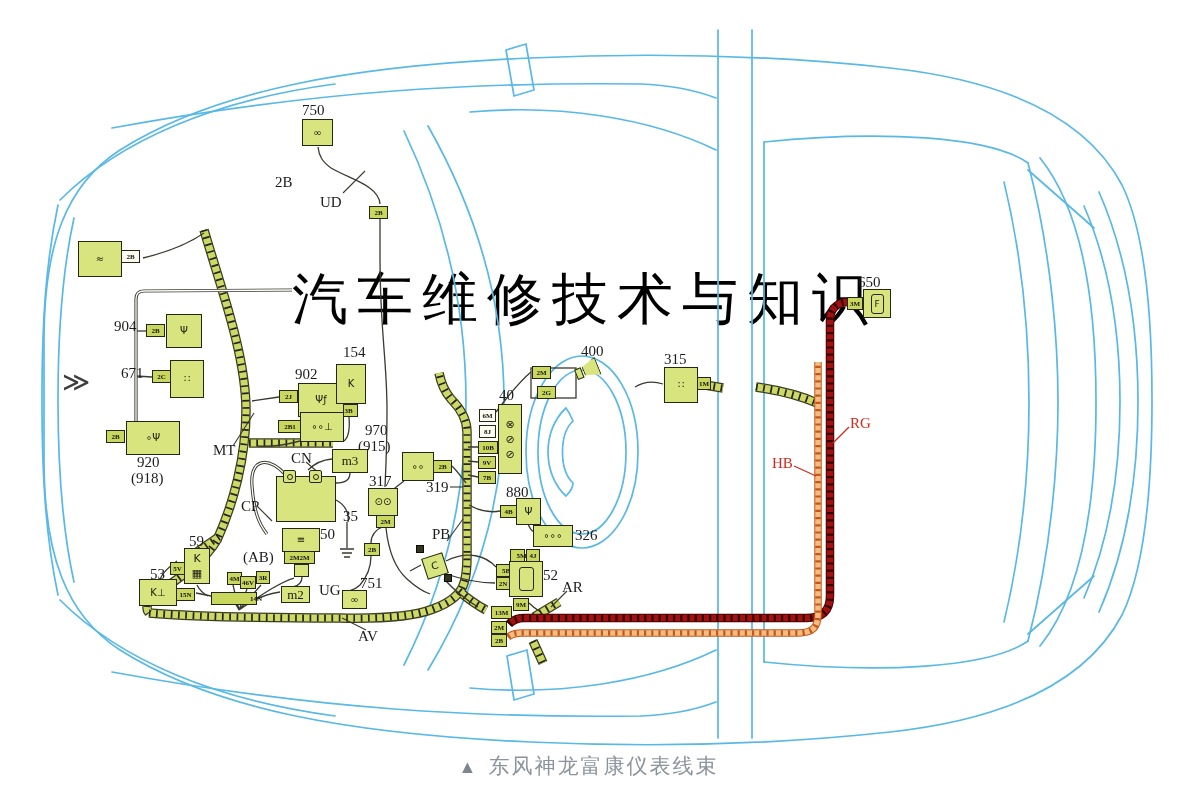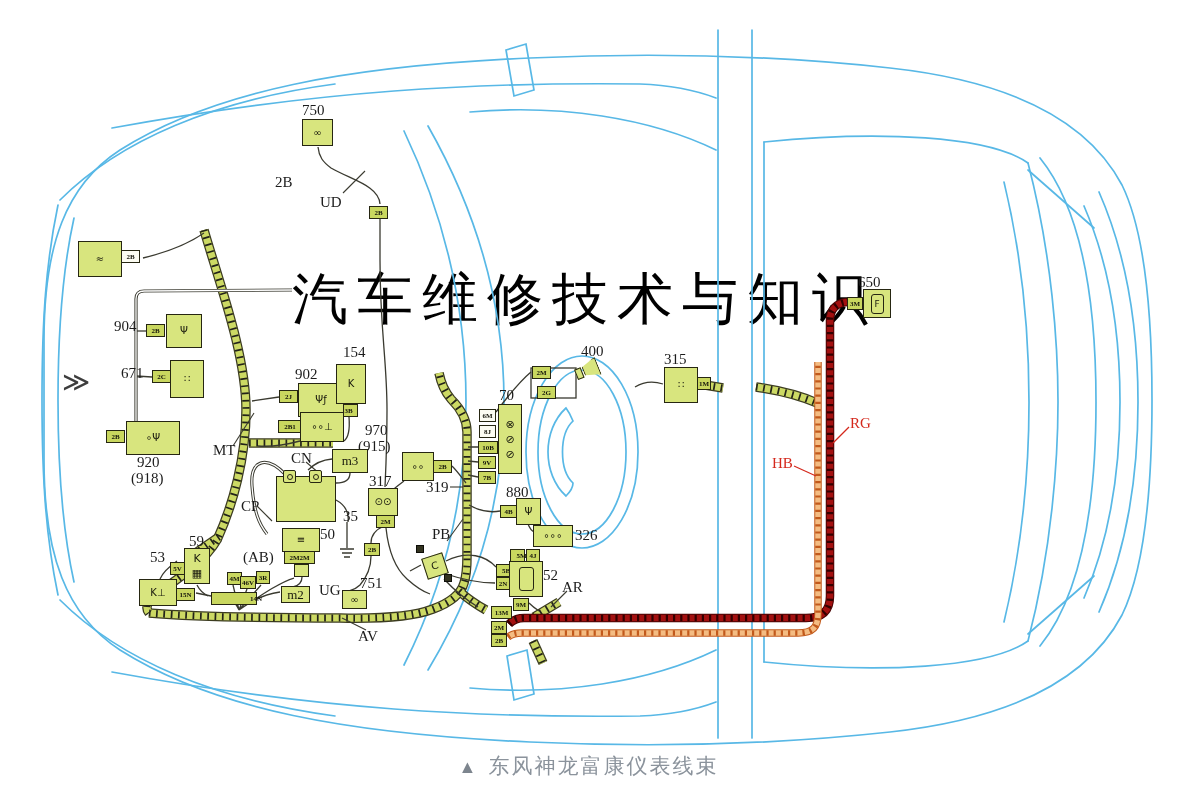--- a/index.html
+++ b/index.html
@@ -211,27 +211,27 @@
     <div class="lbl" style="left: 365px; top: 423px;">970</div>
     <div class="lbl" style="left: 358px; top: 439px;">(915)</div>
     <div class="lbl" style="left: 291px; top: 451px;">CN</div>
     <div class="lbl" style="left: 241px; top: 499px;">CP</div>
     <div class="lbl" style="left: 343px; top: 509px;">35</div>
     <div class="lbl" style="left: 320px; top: 527px;">50</div>
     <div class="lbl" style="left: 369px; top: 474px;">317</div>
     <div class="lbl" style="left: 426px; top: 480px; font-family: Liberation Serif, serif;">319</div>
     <div class="lbl" style="left: 432px; top: 527px;">PB</div>
     <div class="lbl" style="left: 581px; top: 344px;">400</div>
-    <div class="lbl" style="left: 499px; top: 388px;">70</div>
+    <div class="lbl" style="left: 499px; top: 388px;">40</div>
     <div class="lbl" style="left: 506px; top: 485px;">880</div>
     <div class="lbl" style="left: 575px; top: 528px;">326</div>
     <div class="lbl" style="left: 543px; top: 568px;">52</div>
     <div class="lbl" style="left: 562px; top: 580px;">AR</div>
     <div class="lbl" style="left: 243px; top: 550px;">(AB)</div>
-    <div class="lbl" style="left: 150px; top: 550px;">53</div>
+    <div class="lbl" style="left: 150px; top: 567px;">53</div>
     <div class="lbl" style="left: 189px; top: 534px;">59</div>
     <div class="lbl" style="left: 319px; top: 583px;">UG</div>
     <div class="lbl" style="left: 360px; top: 576px;">751</div>
     <div class="lbl" style="left: 358px; top: 629px;">AV</div>
     <div class="lbl" style="left: 664px; top: 352px;">315</div>
     <div class="lbl" style="left: 858px; top: 275px;">650</div>
     <div class="lbl red" style="left: 850px; top: 416px;">RG</div>
     <div class="lbl red" style="left: 772px; top: 456px;">HB</div>
     <div class="tag" style="left: 369px; top: 206px; width: 19px;">2B</div>
     <div class="tag wh" style="left: 121px; top: 250px; width: 19px;">2B</div>

